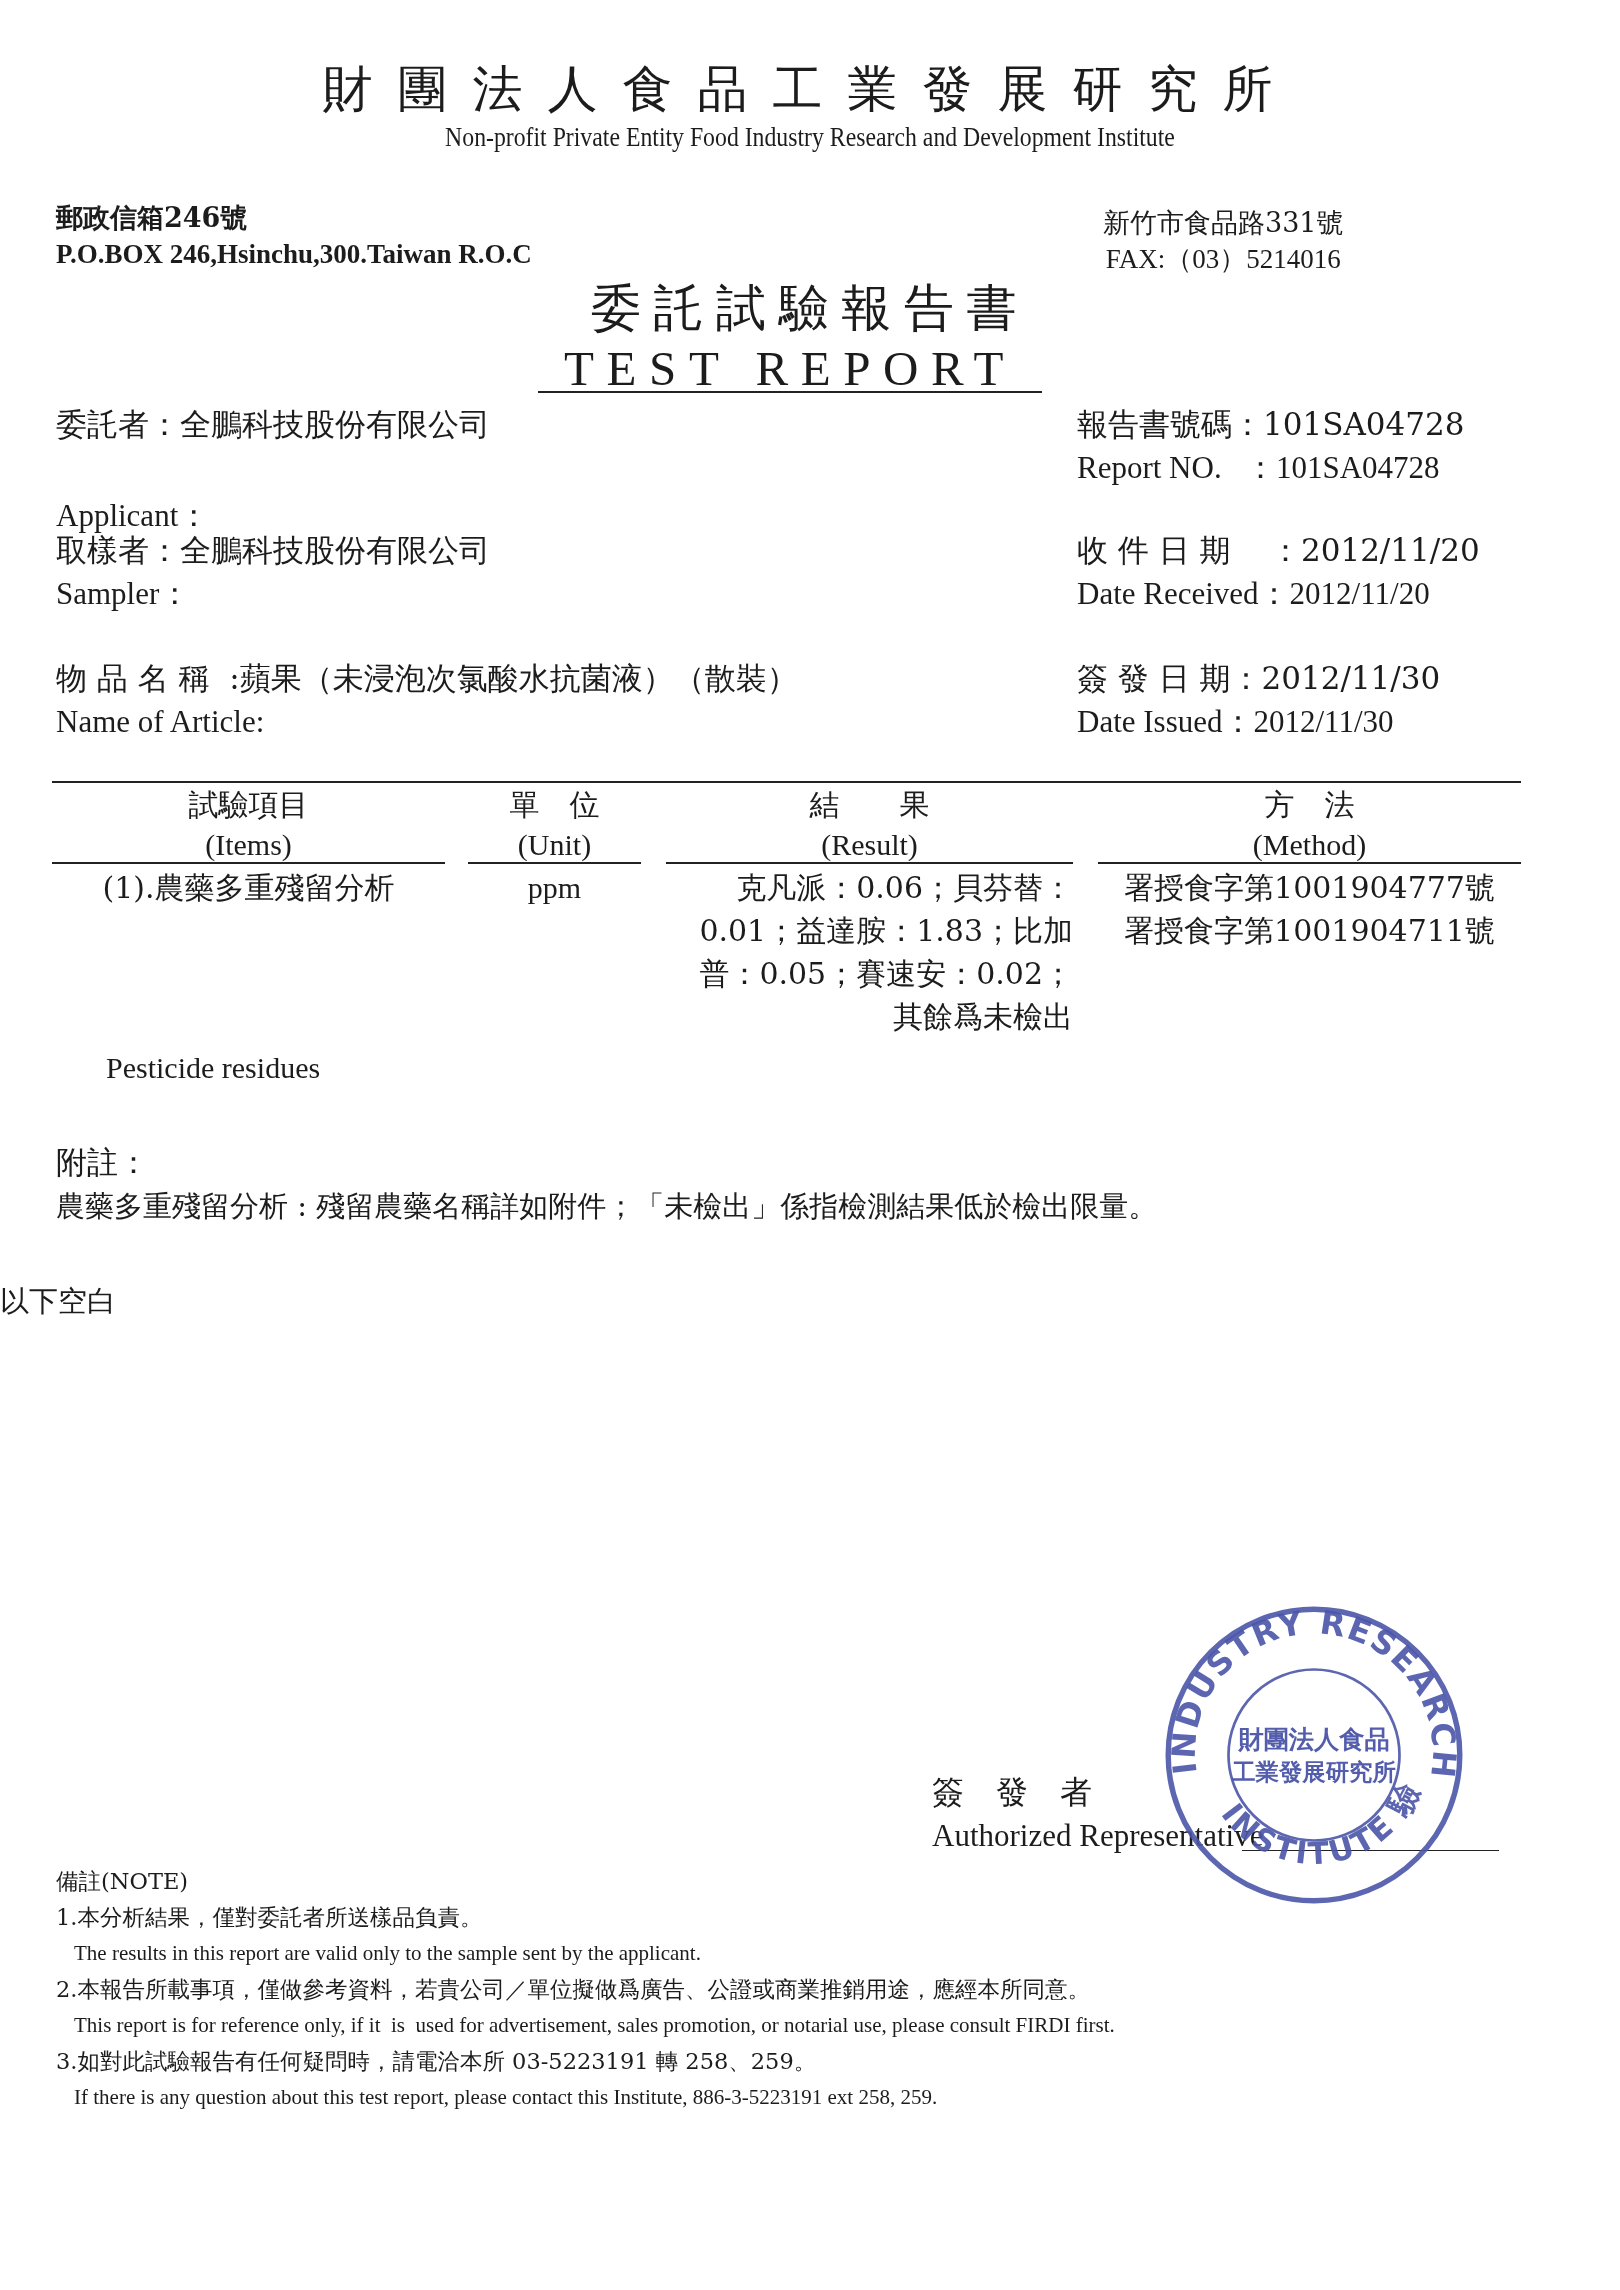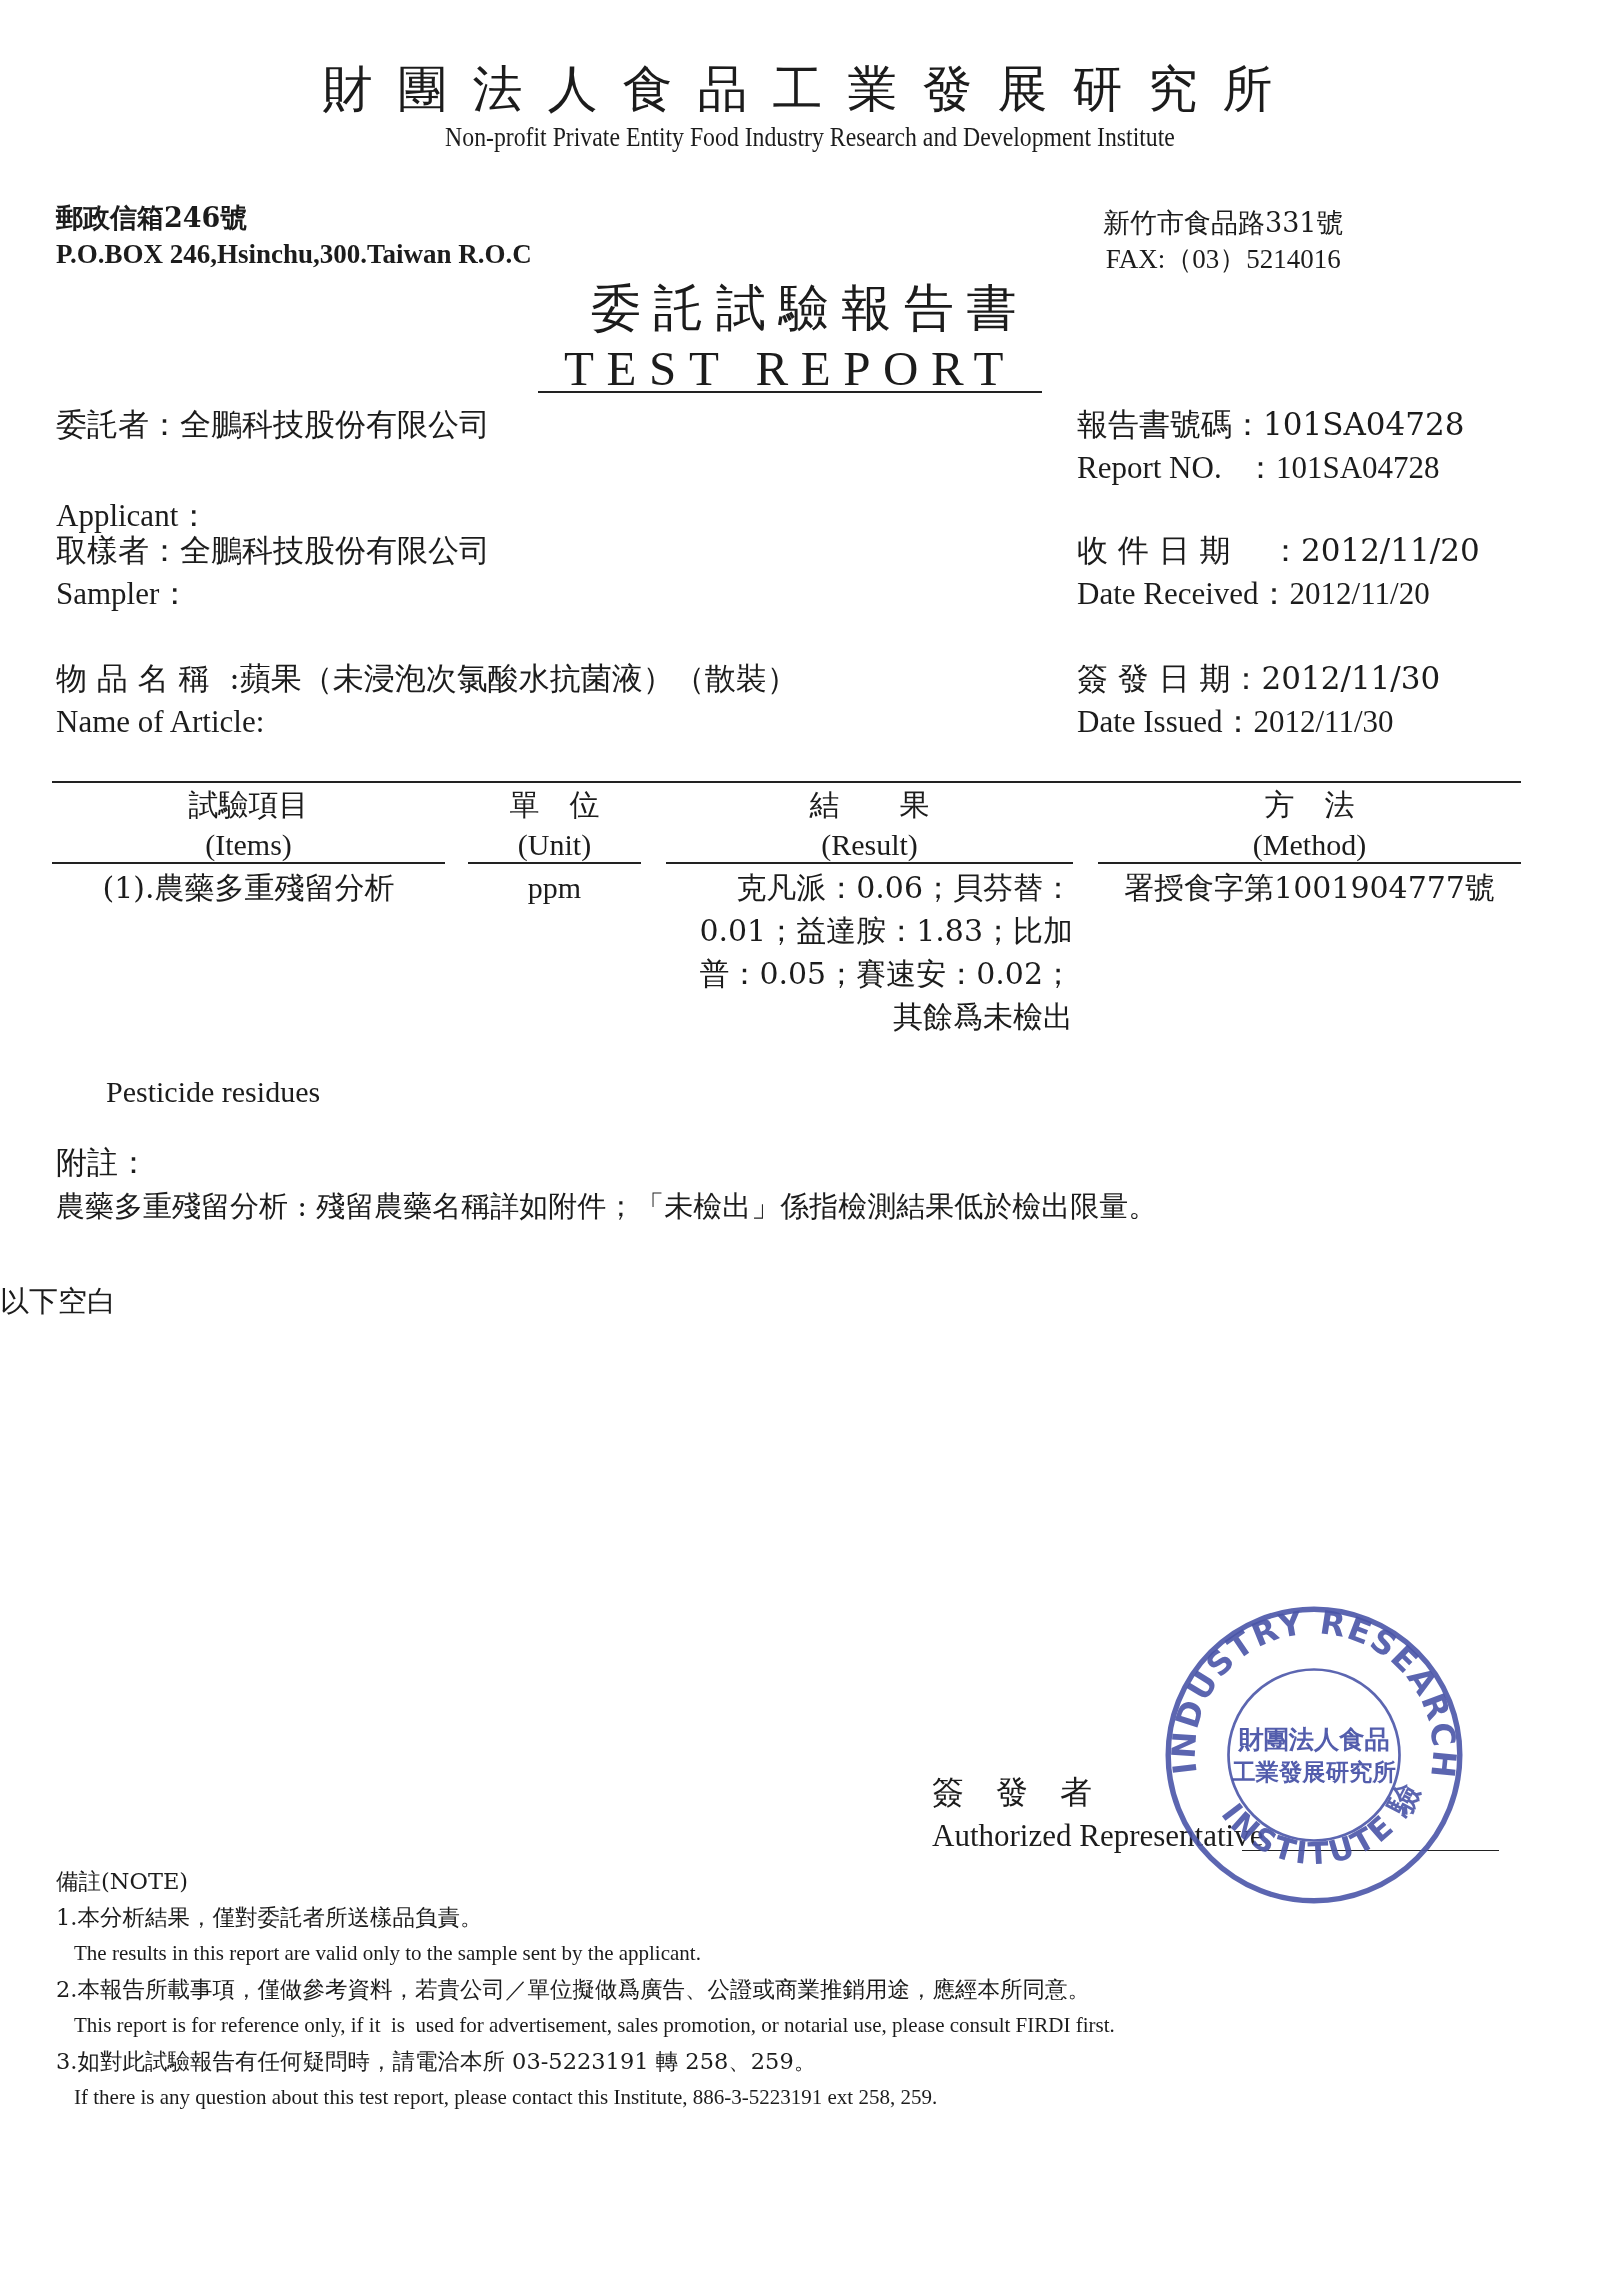--- a/index.html
+++ b/index.html
@@ -91,22 +91,23 @@
 <div class="abs td cjk" style="left:52px; top:866px; width:393px; text-align:center;">(1).農藥多重殘留分析</div>
 <div class="abs td" style="left:468px; top:866px; width:173px; text-align:center;">ppm</div>
 <div class="abs td cjk" style="left:666px; top:866px; width:407px; text-align:right;">
   <div>克凡派：0.06；貝芬替：</div>
   <div>0.01；益達胺：1.83；比加</div>
   <div>普：0.05；賽速安：0.02；</div>
   <div>其餘爲未檢出</div>
 </div>
 <div class="abs td cjk" style="left:1098px; top:866px; width:423px; text-align:center;">
   <div>署授食字第1001904777號</div>
+  <div>署授食字第1001904711號</div>
 </div>
-<div class="abs td" style="left:106px; top:1046px;margin-top:24px;">Pesticide residues</div>
+<div class="abs td" style="left:106px; top:1046px;">Pesticide residues</div>
 
 <div class="abs field cjk" style="left:56px; top:1141px;">附註：</div>
 <div class="abs field cjk" style="left:56px; top:1185px; font-size:29px;">農藥多重殘留分析 : 殘留農藥名稱詳如附件；「未檢出」係指檢測結果低於檢出限量。</div>
 <div class="abs field cjk" style="left:0; width:1584px; text-align:left; top:1280px; font-size:29px;">以下空白</div>
 
 <div class="abs cjk" style="left:932px; top:1771px; font-size:32px;">簽　發　者</div>
 <div class="abs" style="left:932px; top:1818px; font-size:31px;">Authorized Representative</div>
 <div class="rule" style="left:1242px; top:1850px; width:257px; border-top-width:1.8px;"></div>
 
 <svg class="stamp" viewBox="0 0 340 340">

